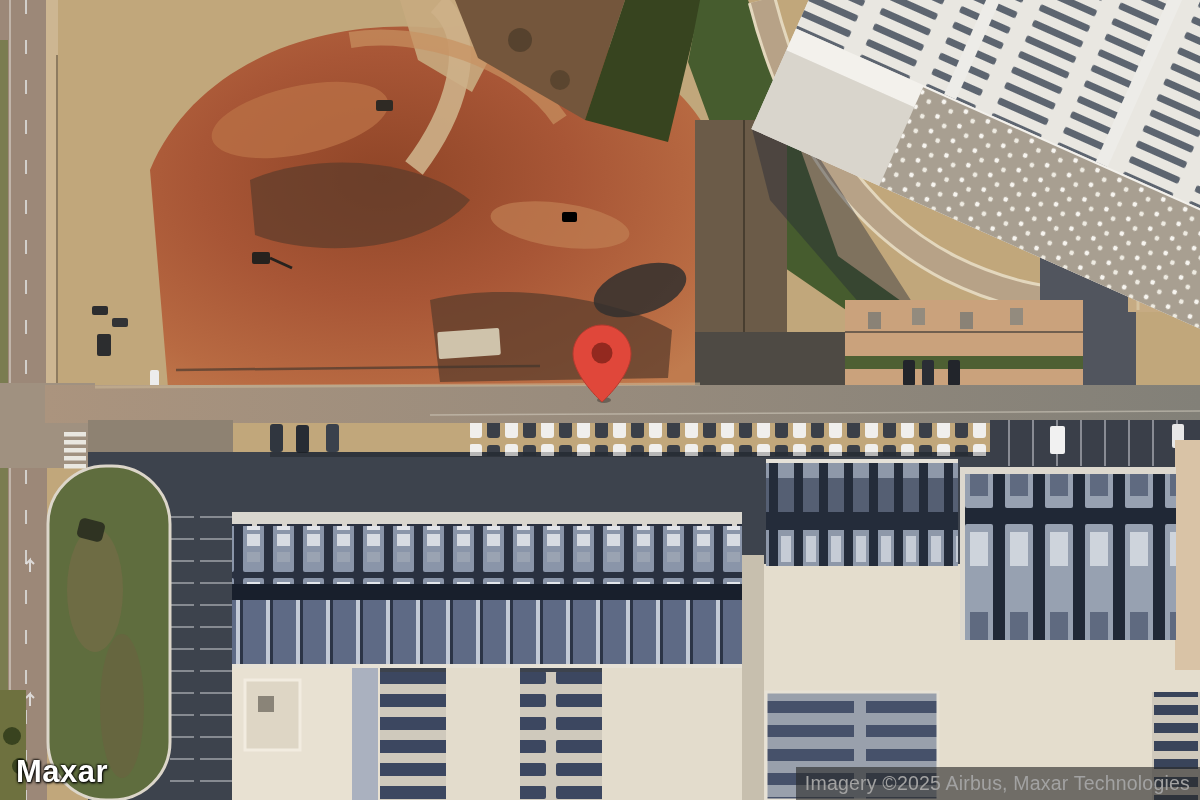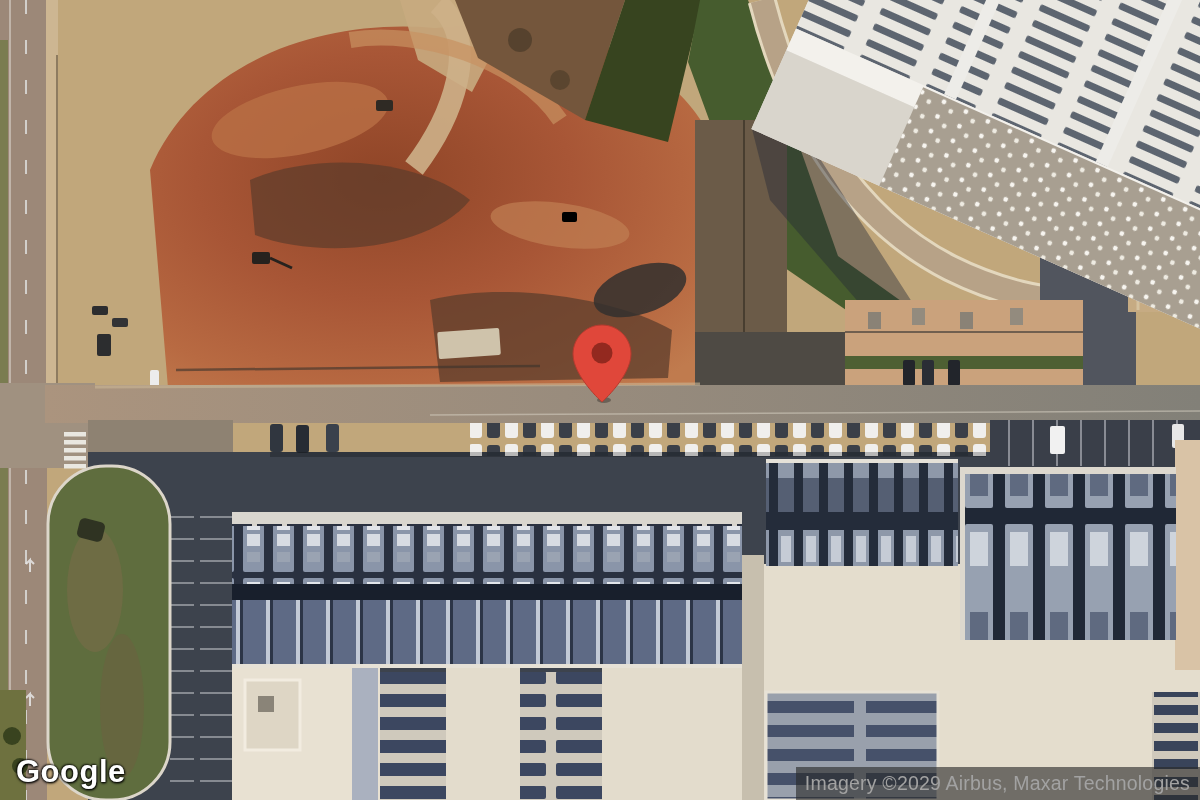--- a/index.html
+++ b/index.html
@@ -270,19 +270,19 @@
       <rect x="1152" y="692" width="48" height="108" fill="url(#ventSmall)"></rect>
     </g>
 
     <g>
       <ellipse cx="604" cy="400" rx="7" ry="3" fill="rgba(0,0,0,.3)"></ellipse>
       <path d="M602 325c-16 0-29 13-29 29 0 22 29 48 29 48s29-26 29-48c0-16-13-29-29-29z" fill="#E0473A" stroke="#B53A2E" stroke-width="1"></path>
       <circle cx="602" cy="353" r="10.5" fill="#93291F"></circle>
     </g>
   </svg>
 
-  <div class="google-logo">Google</div>
+  <div class="google-logo">Maxar</div>
 
   <div class="attribution">
-    <span>Imagery ©2029 Airbus, Maxar Technologies</span>
+    <span>Imagery ©2025 Airbus, Maxar Technologies</span>
   </div>
 
 </div>
 
 </body></html>

